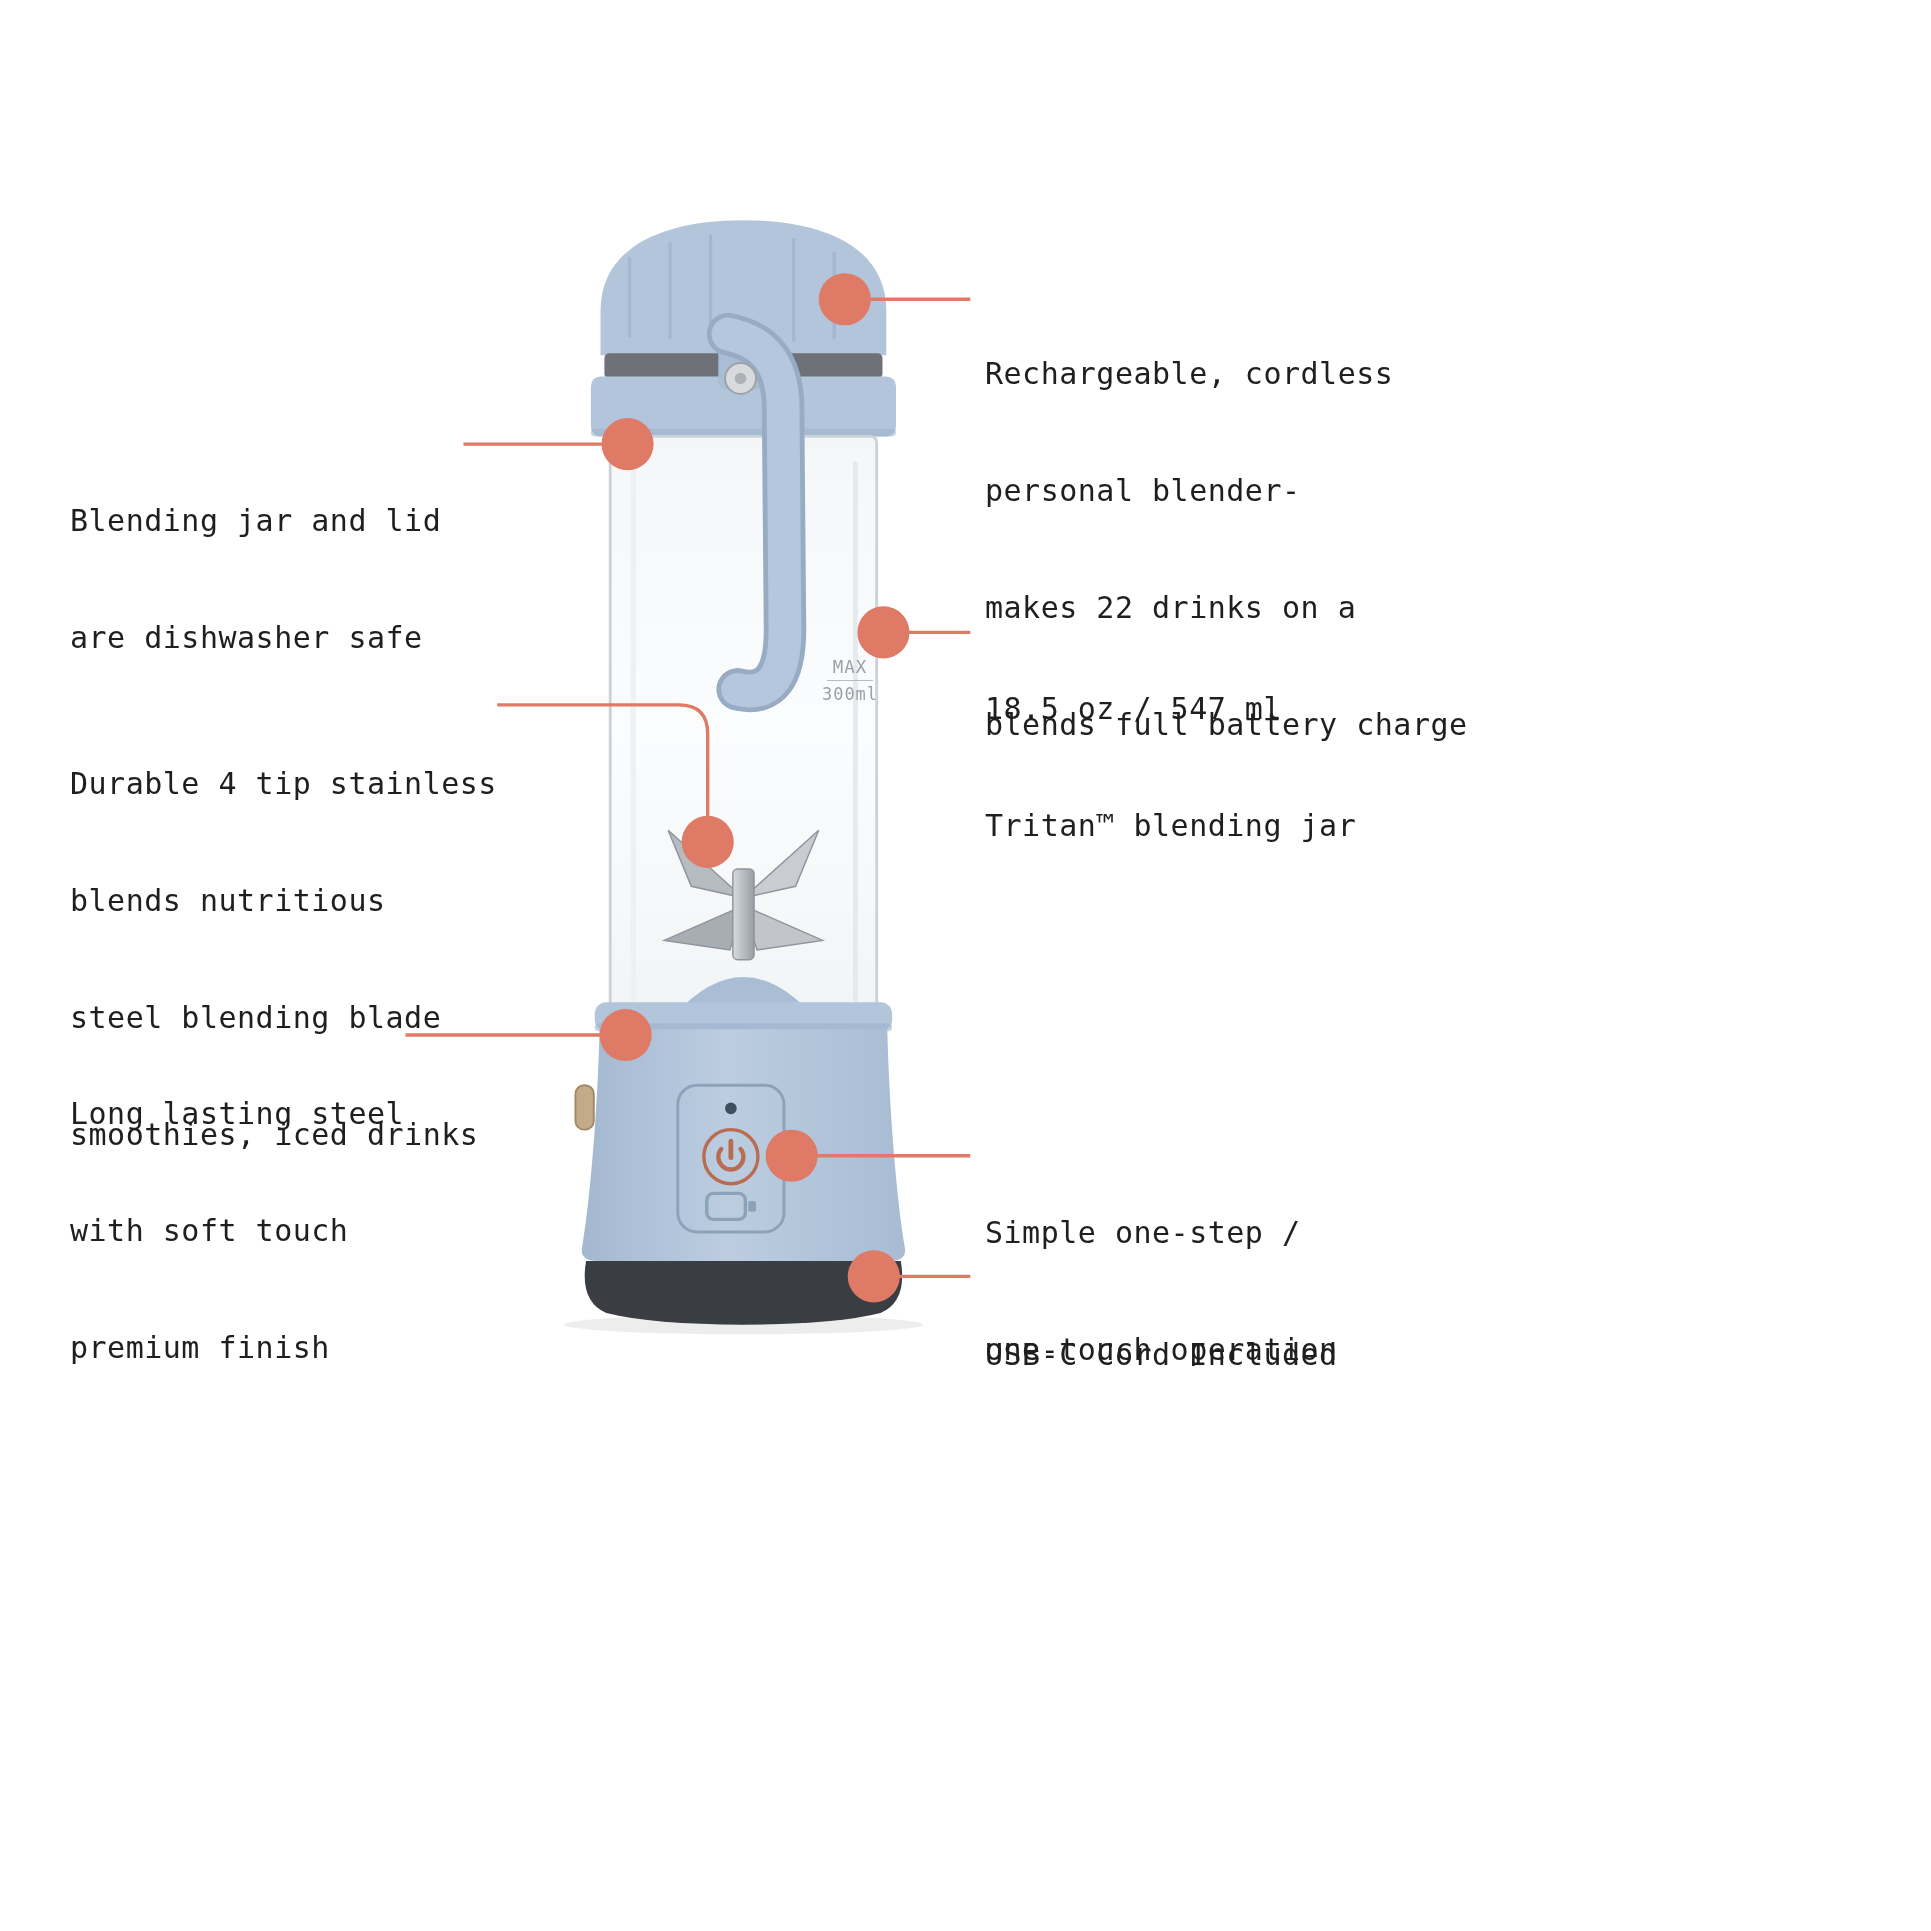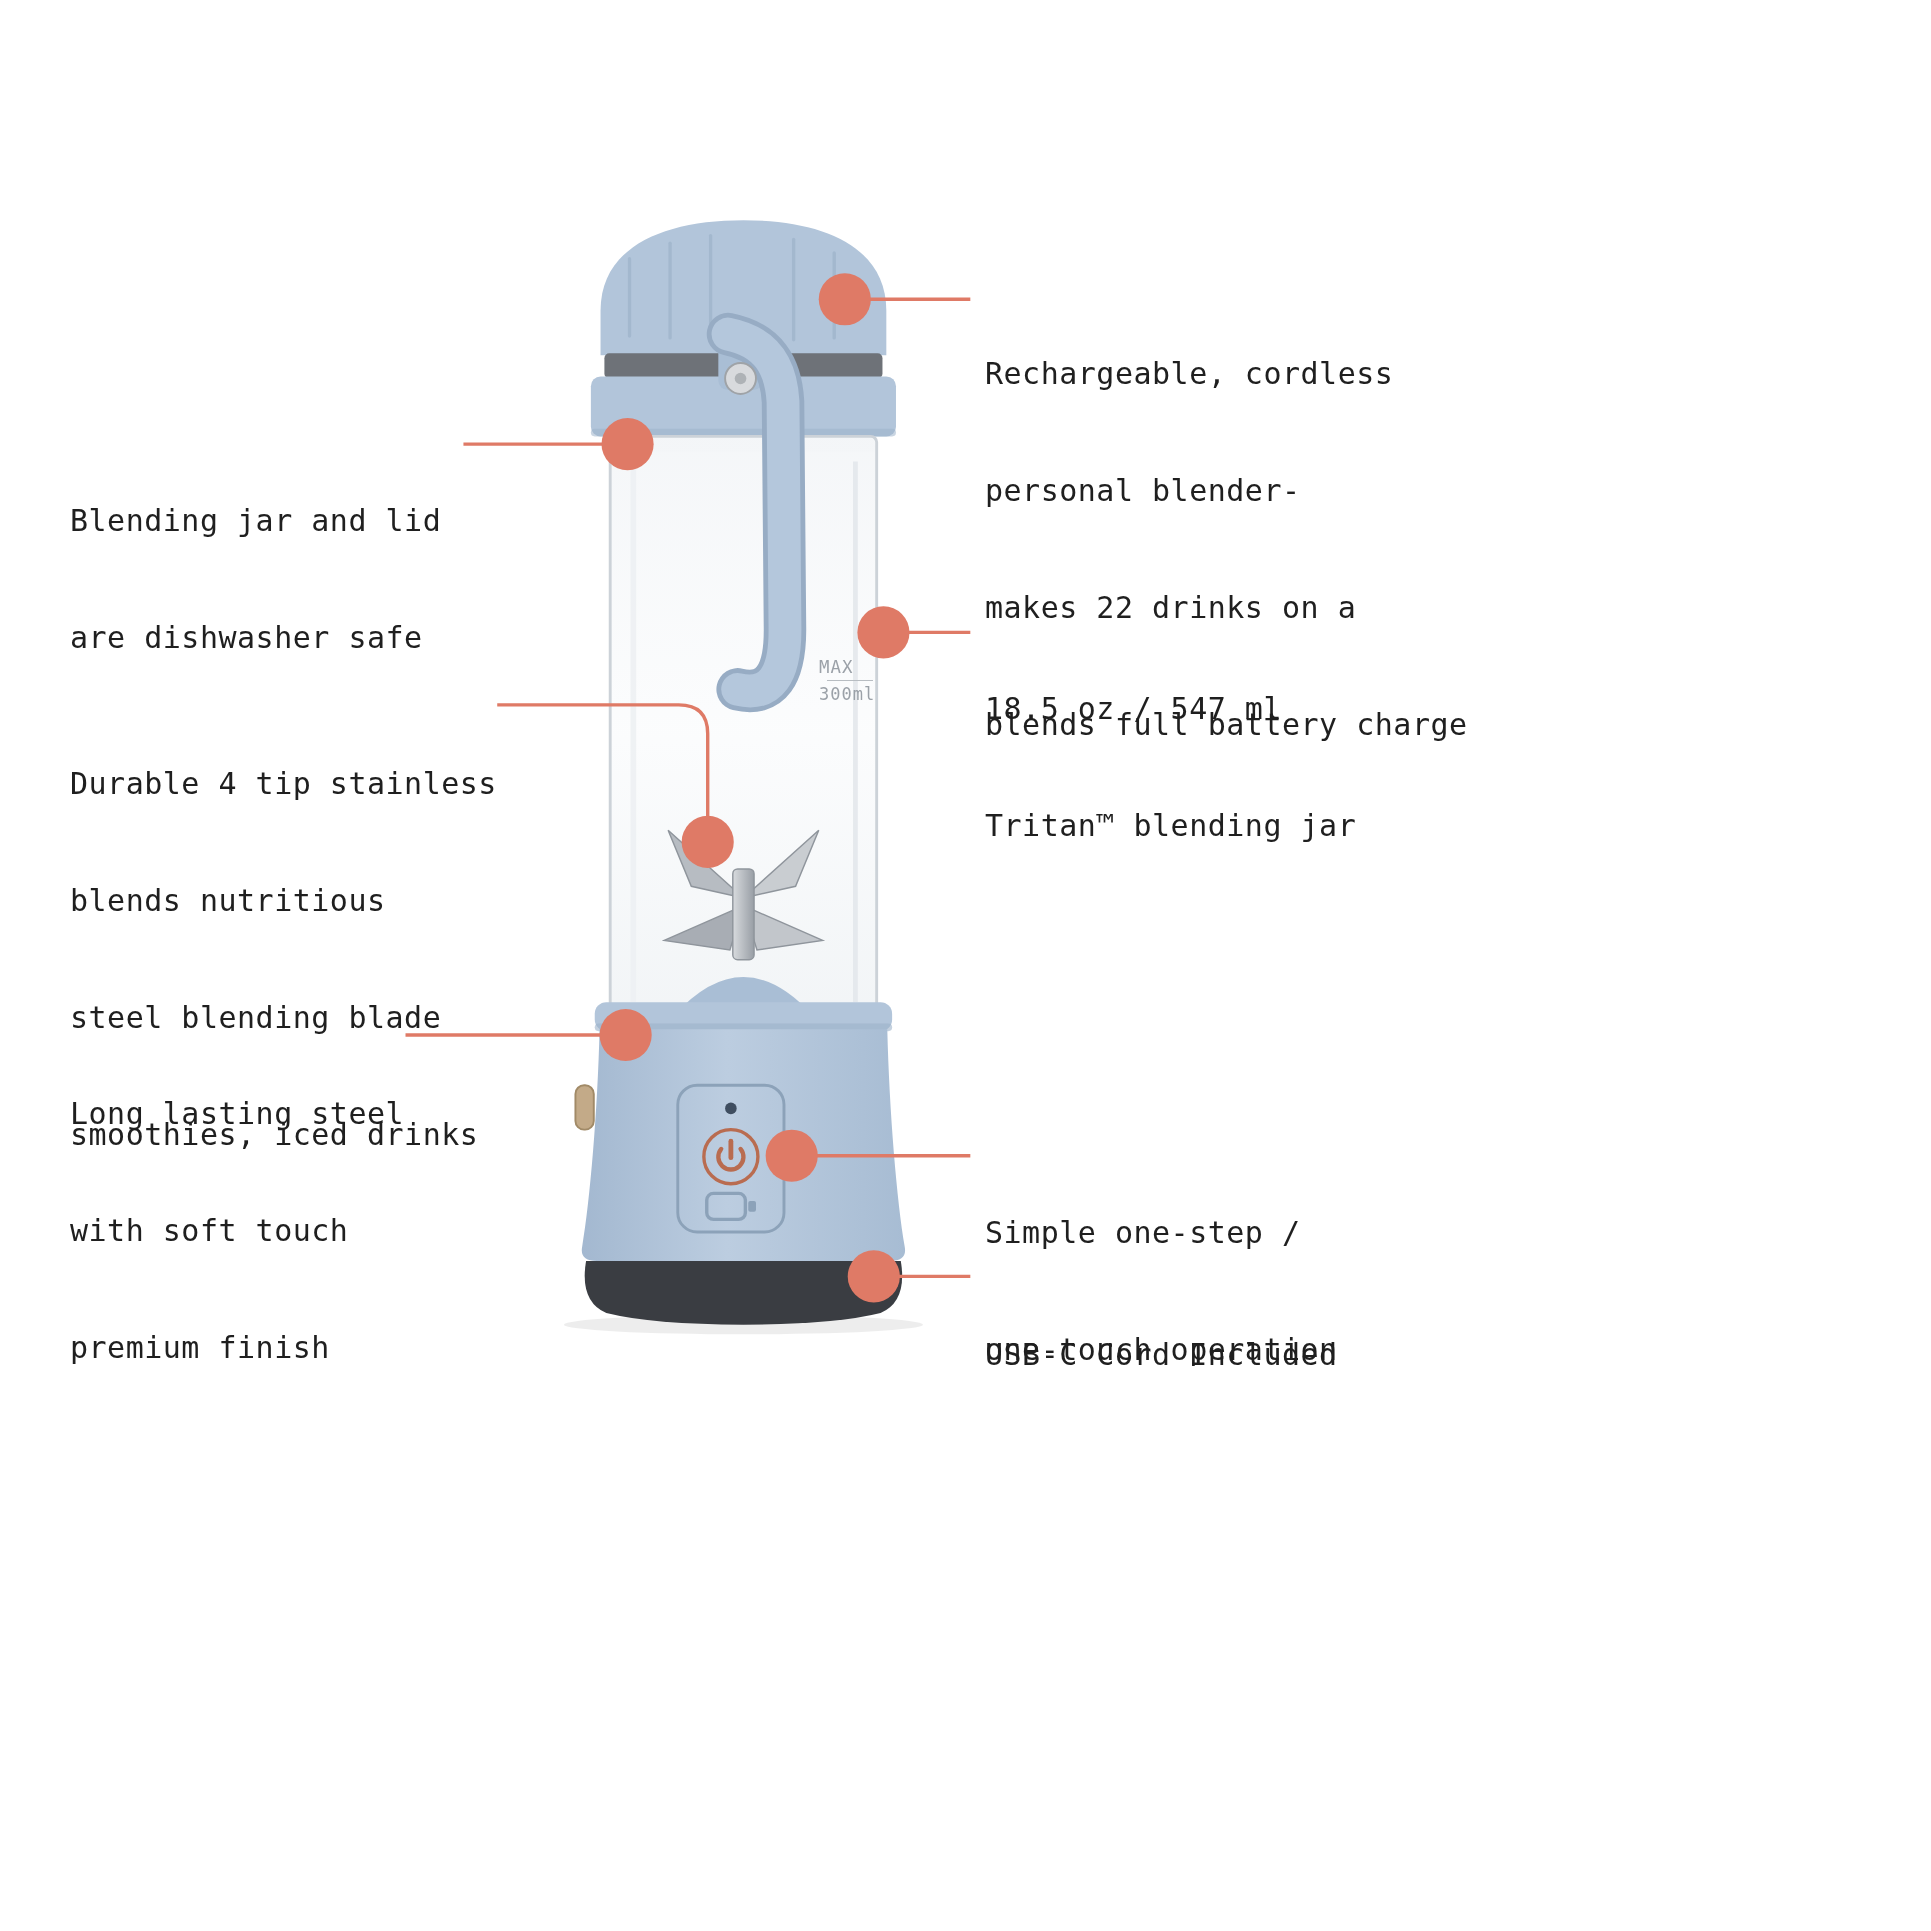--- a/index.html
+++ b/index.html
@@ -11,21 +11,21 @@
     --power-icon:#B96C50;
   }
   *{margin:0;padding:0;box-sizing:border-box;}
   html,body{width:1931px;height:1931px;background:#ffffff;overflow:hidden;}
   .canvas{position:relative;width:1931px;height:1931px;background:#ffffff;
           font-family:"DejaVu Sans Mono","Liberation Mono",monospace;}
   .scene{position:absolute;left:0;top:0;width:1931px;height:1931px;}
   .callout{position:absolute;font-size:30px;line-height:39px;letter-spacing:0.5px;
            color:var(--text);white-space:pre;}
   .callout .line{display:block;}
-  .jar-marking{position:absolute;left:819px;top:657px;width:62px;
+  .jar-marking{position:absolute;left:819px;top:657px;width:62px;text-align:center;
                color:#9BA1A8;letter-spacing:1px;}
   .jar-marking .max{font-size:17.4px;}
   .jar-marking .rule{height:0;border-top:1.9px solid #B8BDC2;margin:2.9px 7.7px;}
   .jar-marking .vol{font-size:17px;}
   
   .dot{fill:var(--accent);}
   .cline{stroke:var(--accent);stroke-width:3.5;fill:none;}
   .blue{fill:var(--blender-blue);}
   .power-stroke{stroke:var(--power-icon);fill:none;}
 </style>

